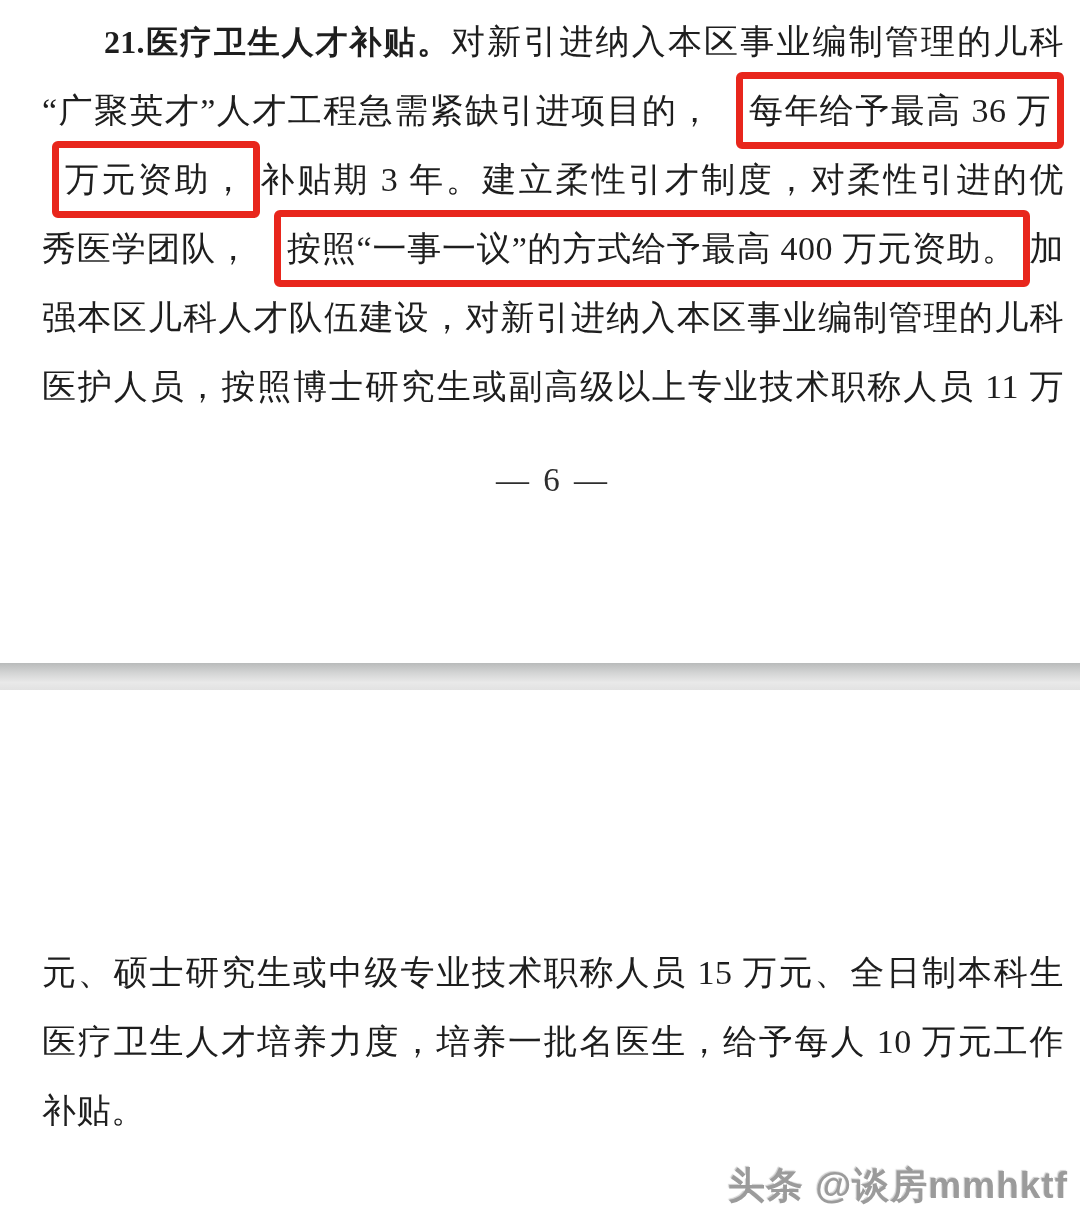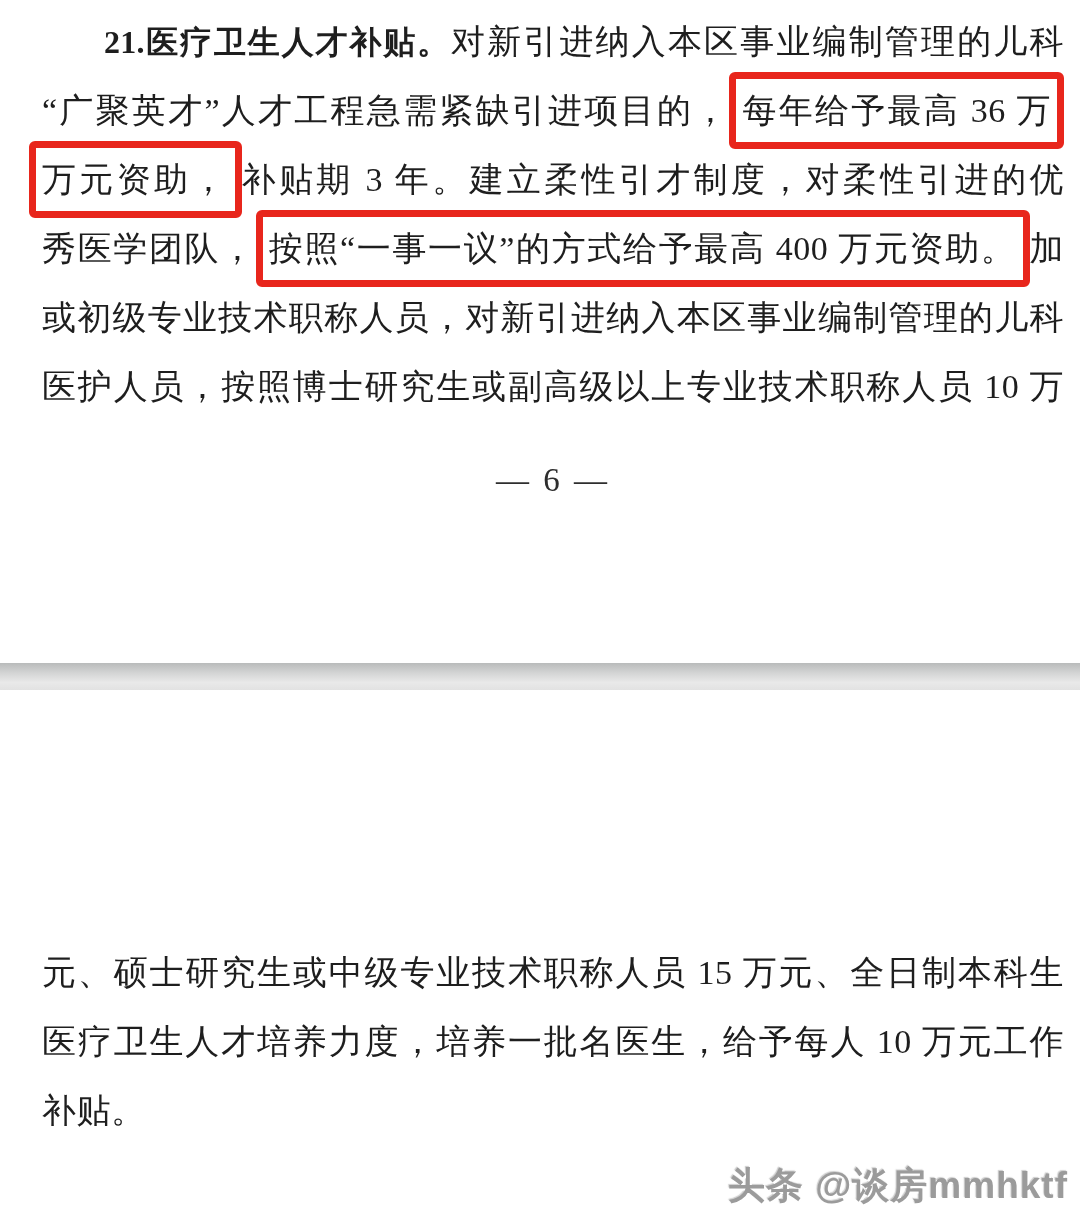--- a/index.html
+++ b/index.html
@@ -19,20 +19,21 @@
     letter-spacing:0.5px;white-space:normal;
   }
   .line.indent{text-indent:62px;}
   .line.pull{text-indent:-13px;}
   .line.last{text-align-last:left;}
   .seg.bold{font-weight:bold;font-size:32px;letter-spacing:0.2px;}
   .seg.boxed{
     border:7px solid #e8261c;
     border-radius:6px;
     padding:13px 6px;
+    margin-left:23px;
   }
   .pagenum{
     position:absolute;left:42px;top:445px;width:1022px;height:70px;
     line-height:70px;text-align:center;font-size:33px;color:#2e2e2e;
     letter-spacing:3px;
   }
   .divider{
     position:absolute;left:0;top:663px;width:1080px;height:27px;
     background:linear-gradient(to bottom,#b9bbbb 0%,#d4d5d5 38%,#e9e9e9 72%,#e2e2e2 100%);
   }
@@ -48,22 +49,22 @@
 <body>
 
 <div class="canvas">
 
   <section>
     <div class="textblock tb-p1" id="p1lines">
         <div class="line indent"><span class="seg bold">21.医疗卫生人才补贴。</span><span class="seg normal">对新引进纳入本区事业编制管理的儿科</span></div>
         <div class="line"><span class="seg normal">“广聚英才”人才工程急需紧缺引进项目的，</span><span class="seg boxed">每年给予最高 36 万</span></div>
         <div class="line pull"><span class="seg boxed">万元资助，</span><span class="seg normal">补贴期 3 年。建立柔性引才制度，对柔性引进的优</span></div>
         <div class="line"><span class="seg normal">秀医学团队，</span><span class="seg boxed">按照“一事一议”的方式给予最高 400 万元资助。</span><span class="seg normal">加</span></div>
-        <div class="line"><span class="seg normal">或初级专业技术职称人员，对新引进纳入本区事业编制管理的儿科</span></div>
-        <div class="line"><span class="seg normal">医护人员，按照博士研究生或副高级以上专业技术职称人员 10 万</span></div>
+        <div class="line"><span class="seg normal">强本区儿科人才队伍建设，对新引进纳入本区事业编制管理的儿科</span></div>
+        <div class="line"><span class="seg normal">医护人员，按照博士研究生或副高级以上专业技术职称人员 11 万</span></div>
       </div>
     <div class="pagenum">— 6 —</div>
   </section>
 
   <div class="divider"></div>
 
   <section>
     <div class="textblock tb-p2" id="p2lines">
         <div class="line"><span class="seg normal">元、硕士研究生或中级专业技术职称人员 15 万元、全日制本科生</span></div>
         <div class="line"><span class="seg normal">医疗卫生人才培养力度，培养一批名医生，给予每人 10 万元工作</span></div>

